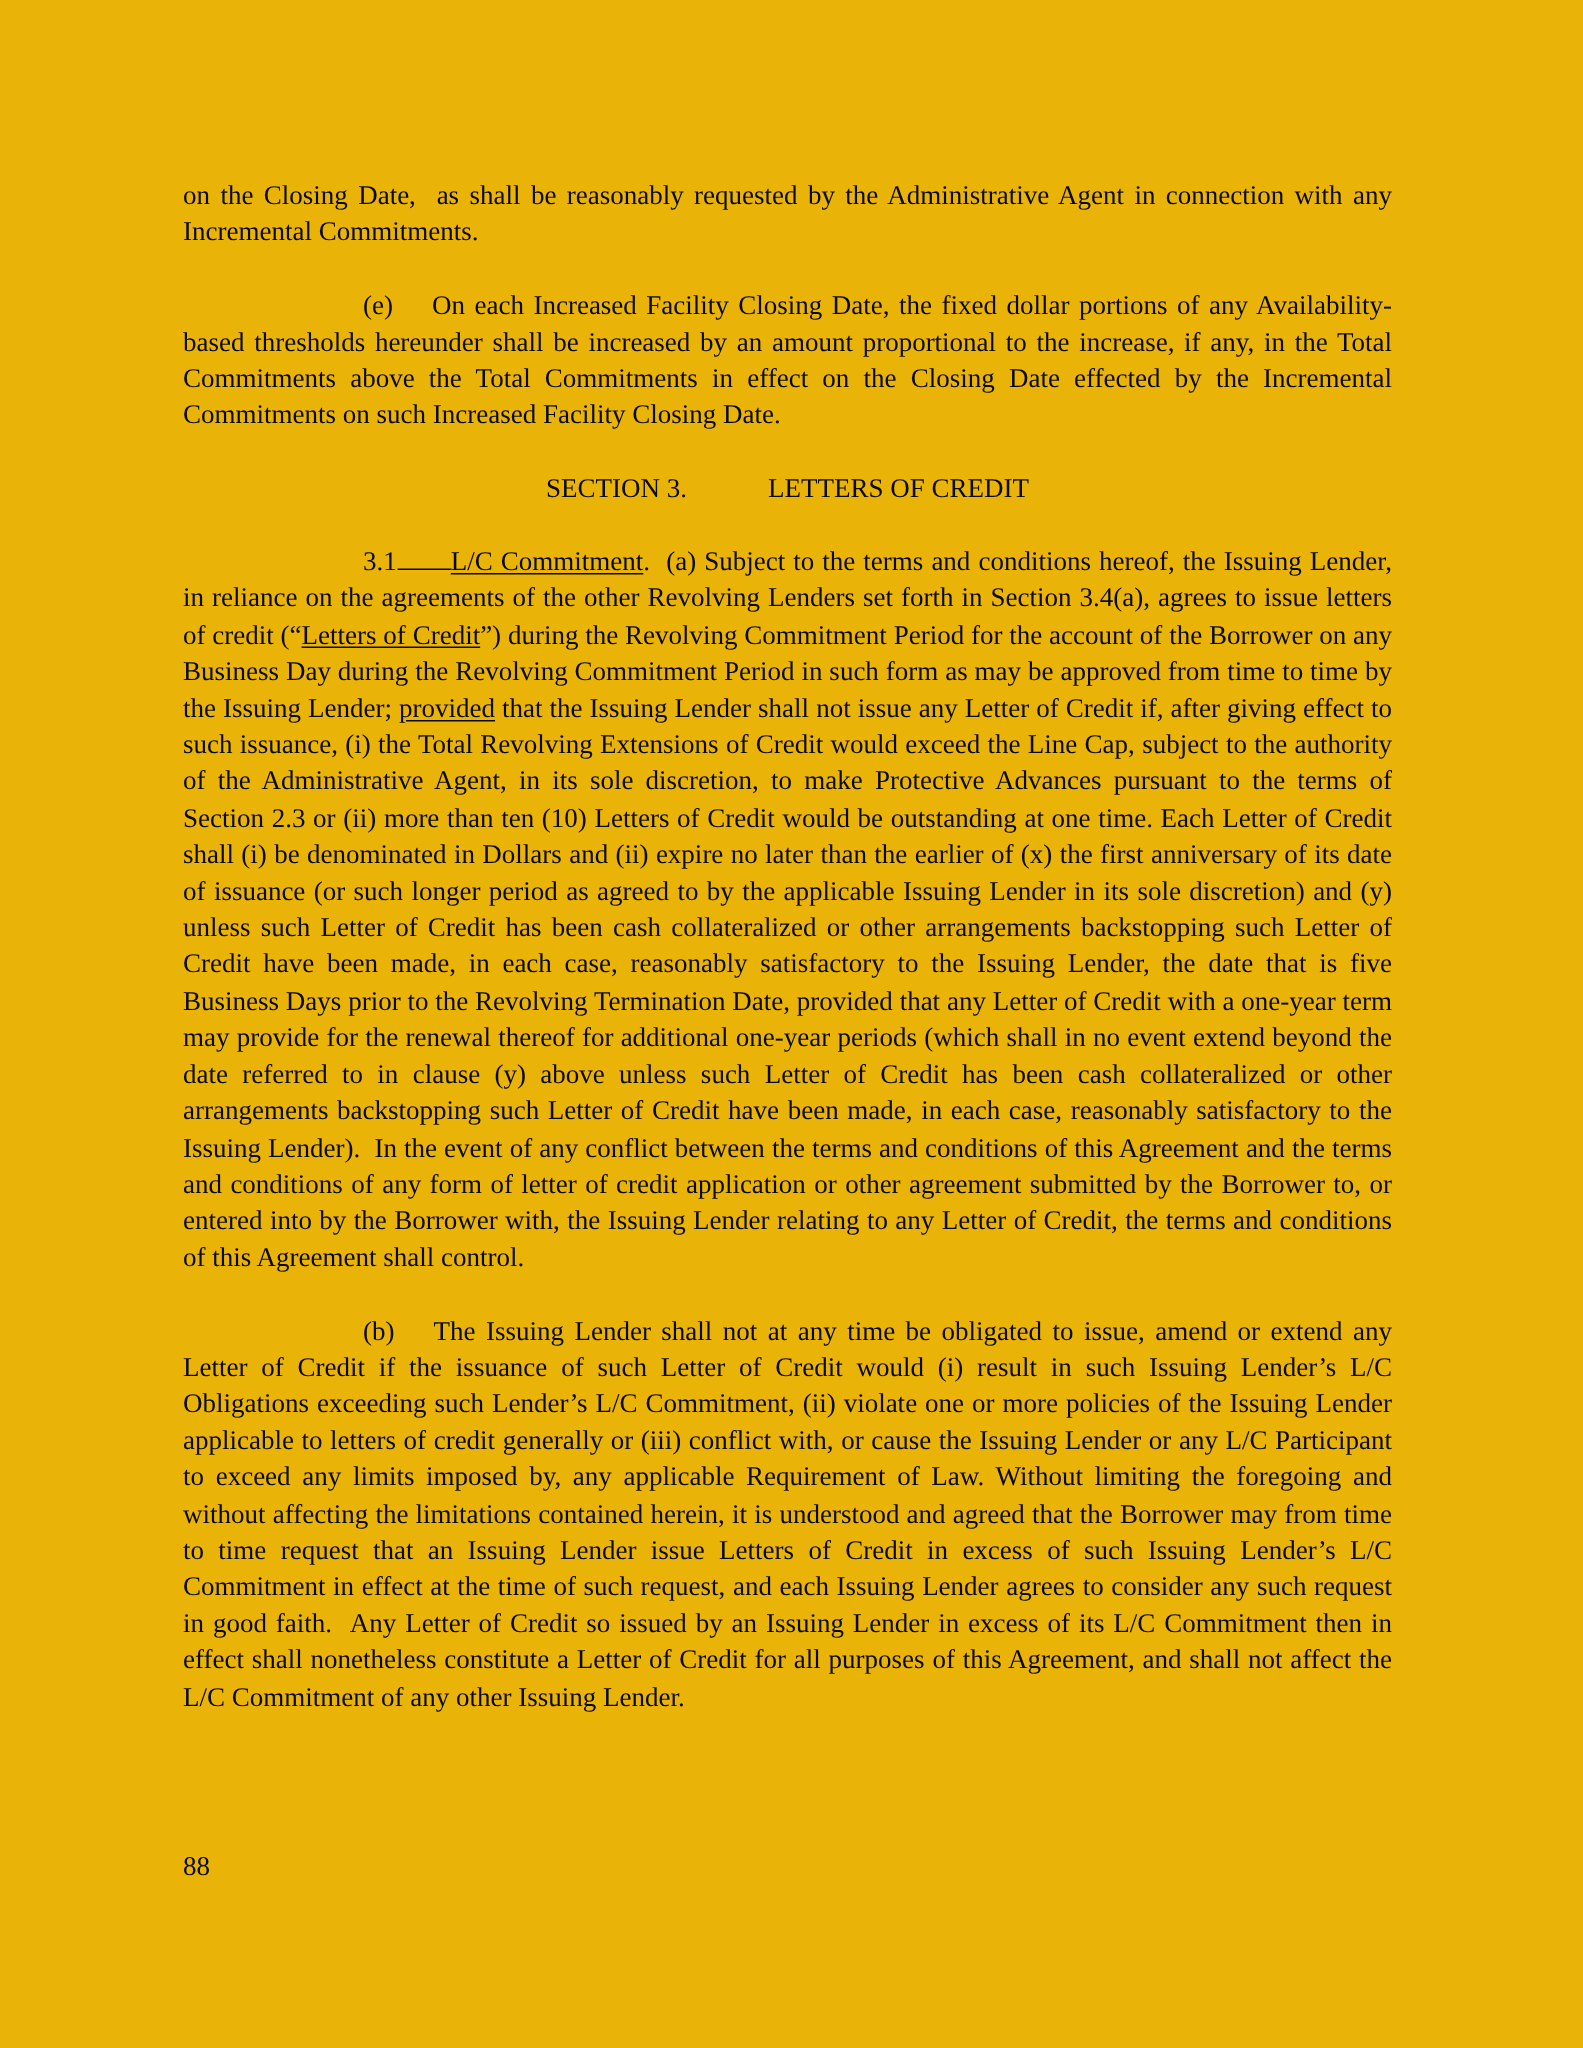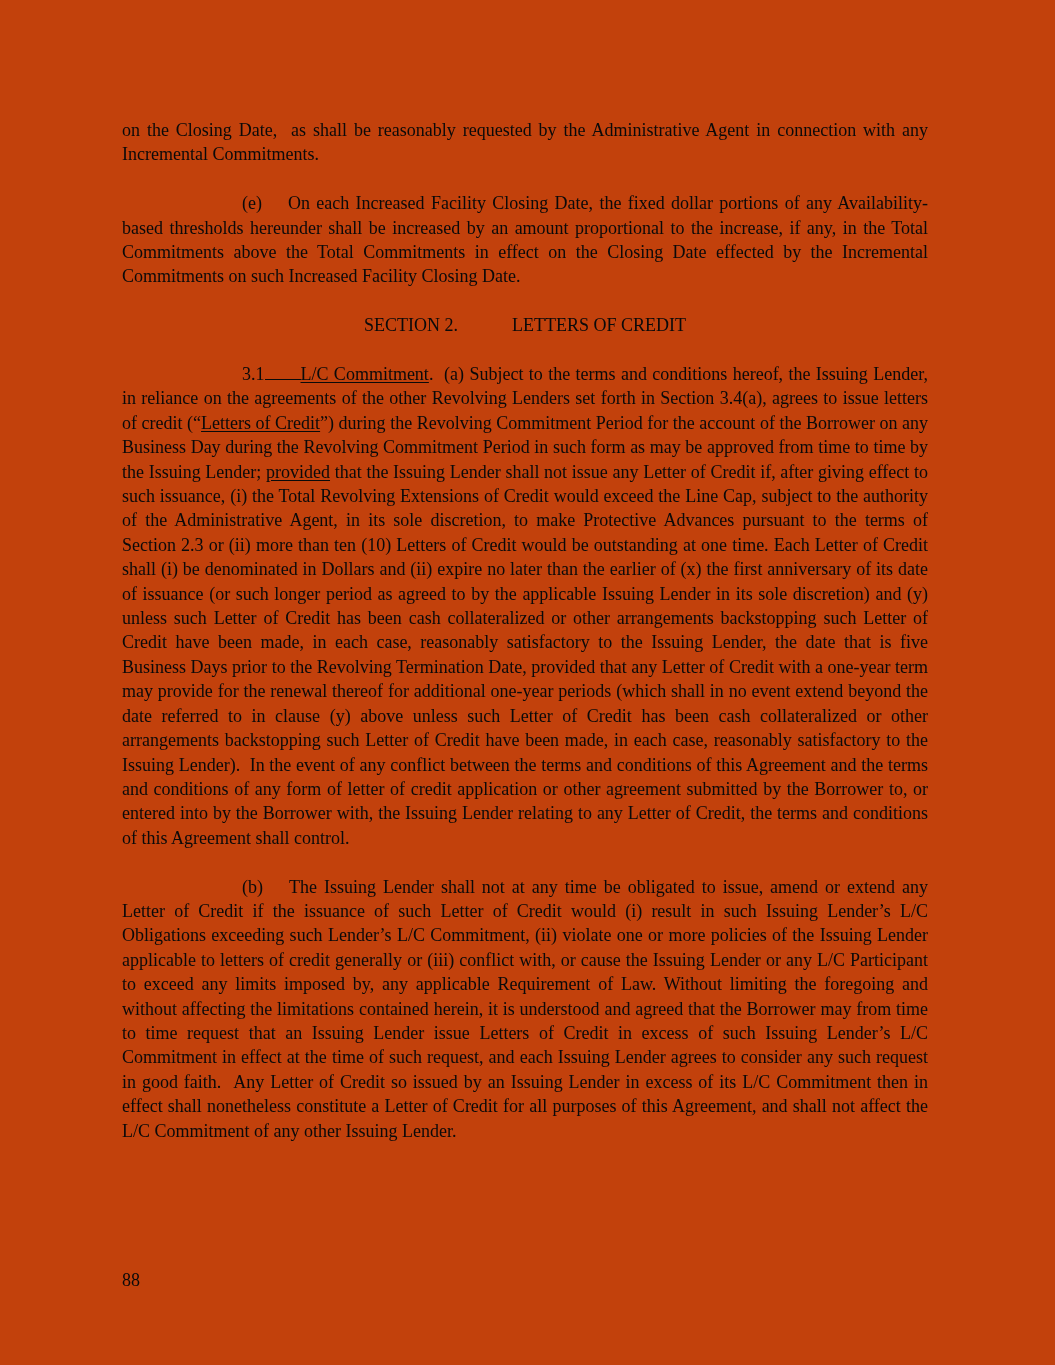--- a/index.html
+++ b/index.html
@@ -4,21 +4,21 @@
 <style>
   html, body {
     margin: 0;
     padding: 0;
     background: #ffffff;
   }
   .page {
     position: relative;
     width: 1055px;
     height: 1365px;
-    background: #c2410c;
+    background: #eab308;
     color: #0a0a0a;
     font-family: "Liberation Serif", "DejaVu Serif", serif;
     font-size: 18px;
     line-height: 24.4px;
     overflow: hidden;
   }
   .content {
     position: absolute;
     left: 122px;
     top: 118px;
@@ -49,36 +49,36 @@
     width: 54px;
   }
   .u-tab {
     width: 36px;
     border-bottom: 1.4px solid #0a0a0a;
     height: 0.9em;
   }
   .page-number {
     position: absolute;
     left: 122px;
-    top: 1268px;
+    top: 1232px;
     font-size: 18px;
   }
 </style>
 </head>
 <body>
 
 <div class="page">
   <div class="content">
 
     <p class="para"><span>on the Closing Date, &nbsp;as shall be reasonably requested by the Administrative Agent in connection with any Incremental Commitments.</span></p>
 
     <p class="para indent"><span>(e)</span><span class="tab"></span><span>On each Increased Facility Closing Date, the fixed dollar portions of any Availability-based thresholds hereunder shall be increased by an amount proportional to the increase, if any, in the Total Commitments above the Total Commitments in effect on the Closing Date effected by the Incremental Commitments on such Increased Facility Closing Date.</span></p>
 
     <p class="para heading">
-      <span>SECTION 2.</span><span class="tab h-tab"></span><span>LETTERS OF CREDIT</span>
+      <span>SECTION 3.</span><span class="tab h-tab"></span><span>LETTERS OF CREDIT</span>
     </p>
 
     <p class="para indent"><span>3.1</span><span class="tab u-tab"></span><span class="u">L/C Commitment</span><span>. &nbsp;(a) Subject to the terms and conditions hereof, the Issuing Lender, in reliance on the agreements of the other Revolving Lenders set forth in Section 3.4(a), agrees to issue letters of credit (“</span><span class="u">Letters of Credit</span><span>”) during the Revolving Commitment Period for the account of the Borrower on any Business Day during the Revolving Commitment Period in such form as may be approved from time to time by the Issuing Lender; </span><span class="u">provided</span><span> that the Issuing Lender shall not issue any Letter of Credit if, after giving effect to such issuance, (i) the Total Revolving Extensions of Credit would exceed the Line Cap, subject to the authority of the Administrative Agent, in its sole discretion, to make Protective Advances pursuant to the terms of Section 2.3 or (ii) more than ten (10) Letters of Credit would be outstanding at one time.  Each Letter of Credit shall (i) be denominated in Dollars and (ii) expire no later than the earlier of (x) the first anniversary of its date of issuance (or such longer period as agreed to by the applicable Issuing Lender in its sole discretion) and (y) unless such Letter of Credit has been cash collateralized or other arrangements backstopping such Letter of Credit have been made, in each case, reasonably satisfactory to the Issuing Lender, the date that is five Business Days prior to the Revolving Termination Date, provided that any Letter of Credit with a one-year term may provide for the renewal thereof for additional one-year periods (which shall in no event extend beyond the date referred to in clause (y) above unless such Letter of Credit has been cash collateralized or other arrangements backstopping such Letter of Credit have been made, in each case, reasonably satisfactory to the Issuing Lender). &nbsp;In the event of any conflict between the terms and conditions of this Agreement and the terms and conditions of any form of letter of credit application or other agreement submitted by the Borrower to, or entered into by the Borrower with, the Issuing Lender relating to any Letter of Credit, the terms and conditions of this Agreement shall control.</span></p>
 
     <p class="para indent"><span>(b)</span><span class="tab"></span><span>The Issuing Lender shall not at any time be obligated to issue, amend or extend any Letter of Credit if the issuance of such Letter of Credit would (i) result in such Issuing Lender’s L/C Obligations exceeding such Lender’s L/C Commitment, (ii) violate one or more policies of the Issuing Lender applicable to letters of credit generally or (iii) conflict with, or cause the Issuing Lender or any L/C Participant to exceed any limits imposed by, any applicable Requirement of Law. Without limiting the foregoing and without affecting the limitations contained herein, it is understood and agreed that the Borrower may from time to time request that an Issuing Lender issue Letters of Credit in excess of such Issuing Lender’s L/C Commitment in effect at the time of such request, and each Issuing Lender agrees to consider any such request in good faith. &nbsp;Any Letter of Credit so issued by an Issuing Lender in excess of its L/C Commitment then in effect shall nonetheless constitute a Letter of Credit for all purposes of this Agreement, and shall not affect the L/C Commitment of any other Issuing Lender.</span></p>
 
   </div>
 
   <div class="page-number">88</div>
 </div>

